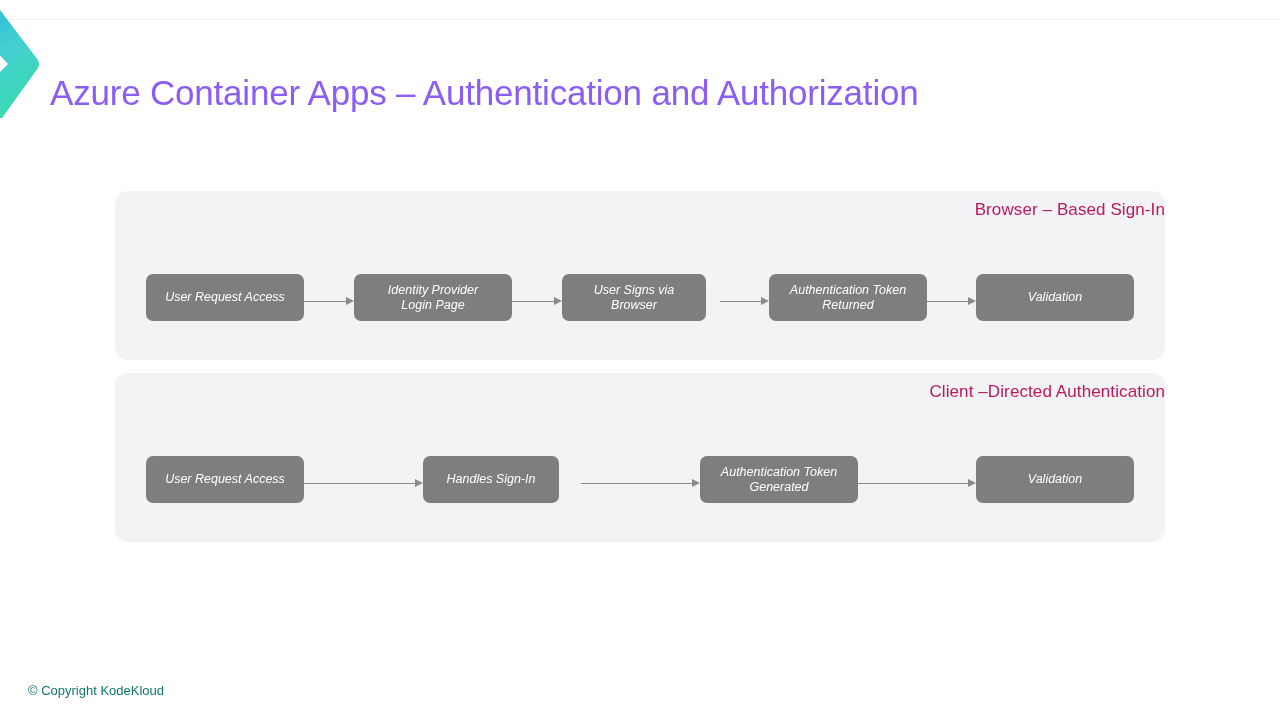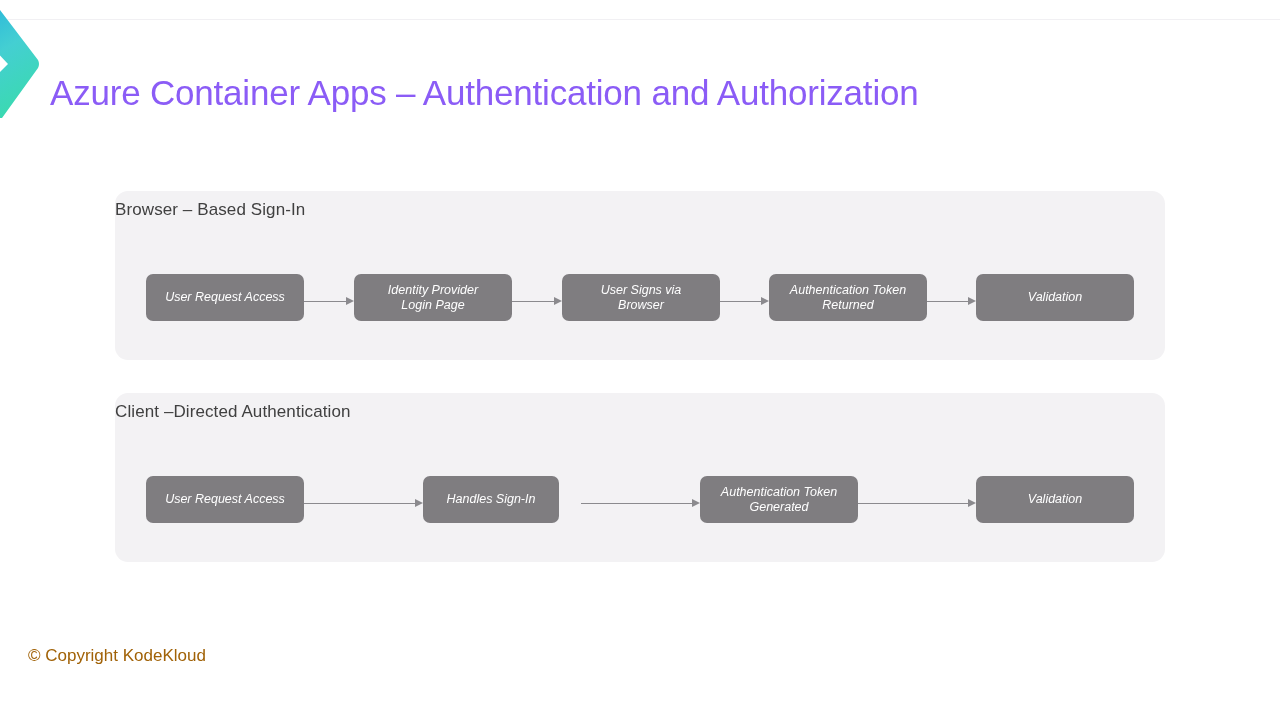--- a/index.html
+++ b/index.html
@@ -50,31 +50,31 @@
 
   
   .panel {
     position: absolute;
     left: 115px;
     width: 1050px;
     background: #f3f2f4;
     border-radius: 13px;
   }
   .panel-1 { top: 191px;  height: 169px; }
-  .panel-2 { top: 393px;  height: 169px; }
+  .panel-2 { top: 373px;  height: 169px; }
 
   .panel-title {
     position: absolute;
     left: 0;
     right: 0;
     top: 9px;
-    text-align: left;
+    text-align: right;
     font-size: 17px;
     font-weight: 400;
-    color: #404040;
+    color: #be185d;
     letter-spacing: 0.1px;
   }
 
   
   .flow-row {
     position: absolute;
     left: 31px;
     right: 31px;
     top: 0;
     height: 169px;
@@ -119,23 +119,23 @@
     height: 0;
     border-top: 4.5px solid transparent;
     border-bottom: 4.5px solid transparent;
     border-left: 8px solid #8b8a8e;
   }
 
   
   .footer {
     position: absolute;
     left: 28px;
-    top: 646px;
-    font-size: 17px;
-    color: #a16207;
+    top: 683px;
+    font-size: 13px;
+    color: #0f766e;
   }
 </style>
 </head>
 <body>
 
 <div class="top-rule"></div>
 
 <div class="brand-logo">
   <svg width="62" height="112" viewBox="0 0 62 112" xmlns="http://www.w3.org/2000/svg">
     <defs>
@@ -164,21 +164,21 @@
     </div>
 
     <div class="node" style="left:208px; width:158px;">
       <span>Identity Provider<br>Login Page</span>
     </div>
     <div class="connector" style="left:366px; width:50px;">
       <div class="line" style="width:42px;"></div>
         <div class="head" style="left:42px;"></div>
     </div>
 
-    <div class="node" style="left:416px; width:158px;">
+    <div class="node" style="left:416px; width:144px;">
       <span>User Signs via<br>Browser</span>
     </div>
     <div class="connector" style="left:574px; width:49px;">
       <div class="line" style="width:41px;"></div>
         <div class="head" style="left:41px;"></div>
     </div>
 
     <div class="node" style="left:623px; width:158px;">
       <span>Authentication Token<br>Returned</span>
     </div>

